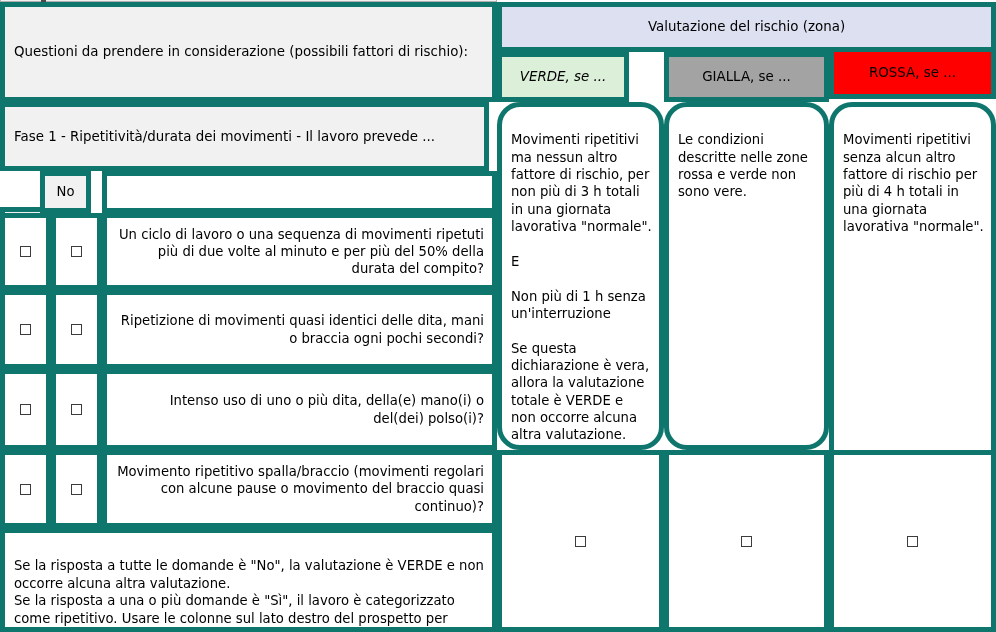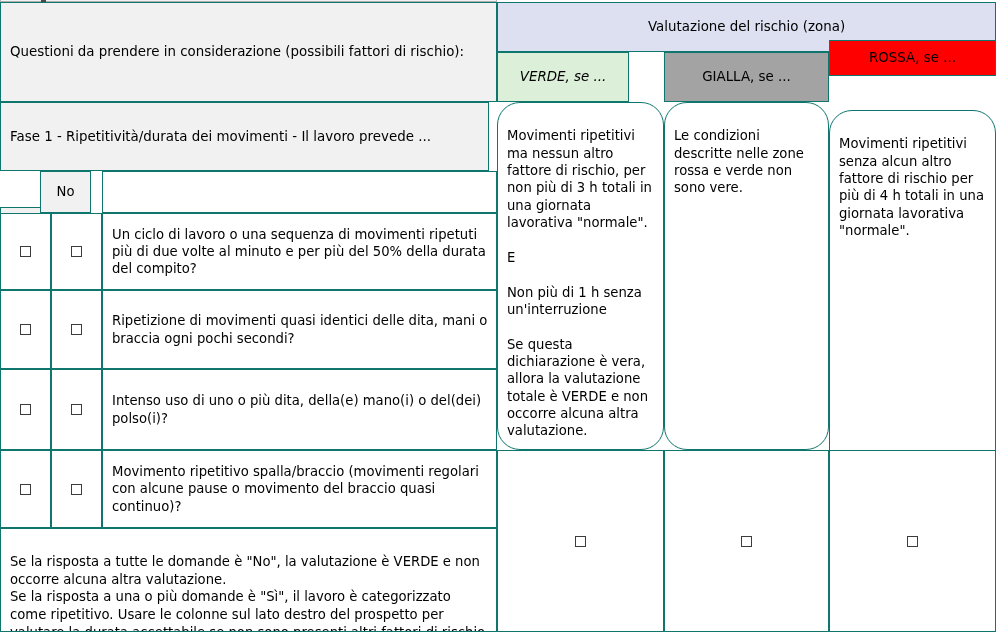--- a/index.html
+++ b/index.html
@@ -18,40 +18,41 @@
     width: 996px;
     height: 632px;
     overflow: hidden;
     background: #ffffff;
   }
 
   
   .cell {
     position: absolute;
     box-sizing: border-box;
-    border: 1px solid #0f766e;
+    border: 5px solid #0f766e;
     background: #ffffff;
     font-size: 13.2px;
     line-height: 1.31;
     overflow: hidden;
   }
 
   .pad {
     padding: 6px 8px 6px 9px;
   }
 
   .gray    { background: #f1f1f1; }
   .lav     { background: #dce0f0; }
   .green   { background: #dcefd8; }
   .yellow  { background: #a3a3a3; }
   .red     { background: #fe0000; }
 
   .vcenter {
     display: flex;
     align-items: center;
+    text-align: right;
   }
   .center {
     display: flex;
     align-items: center;
     justify-content: center;
   }
 
   .hdr-title {
     font-size: 13.4px;
   }
@@ -180,37 +181,37 @@
   <div class="cell lav center" style="left:497px; top:2px; width:499px; height:50px;">
     <span class="hdr-title">Valutazione del rischio (zona)</span>
   </div>
 
   <div class="cell green center" style="left:497px; top:52px; width:132px; height:50px;font-style:italic;">
     <span class="zone-label">VERDE, se ...</span>
   </div>
   <div class="cell yellow center" style="left:664px; top:52px; width:165px; height:50px;">
     <span class="zone-label">GIALLA, se ...</span>
   </div>
-  <div class="cell red center" style="left:829px; top:40px; width:167px; height:36px;">
+  <div class="cell red center" style="left:829px; top:47px; width:167px; height:52px;">
     <span class="zone-label">ROSSA, se ...</span>
   </div>
 
   <div class="cell colcopy" style="left:497px; top:102px; width:167px; height:348px;">
     <span>Movimenti ripetitivi ma nessun altro fattore di rischio, per non più di 3 h totali in una giornata lavorativa "normale".
 
 E
 
 Non più di 1 h senza un'interruzione
 
 Se questa dichiarazione è vera, allora la valutazione totale è VERDE e non occorre alcuna altra valutazione.</span>
   </div>
   <div class="cell colcopy" style="left:664px; top:102px; width:165px; height:348px;">
     <span>Le condizioni descritte nelle zone rossa e verde non sono vere.</span>
   </div>
-  <div class="cell colcopy" style="left:829px; top:110px; width:167px; height:444px;">
+  <div class="cell colcopy" style="left:829px; top:102px; width:167px; height:444px;">
     <span>Movimenti ripetitivi senza alcun altro fattore di rischio per più di 4 h totali in una giornata lavorativa "normale".</span>
   </div>
 
   <div class="cell center" style="left:497px; top:450px; width:167px; height:182px;">
     <span class="chk"></span>
   </div>
   <div class="cell center" style="left:664px; top:450px; width:165px; height:182px;">
     <span class="chk"></span>
   </div>
   <div class="cell center" style="left:829px; top:450px; width:167px; height:182px;">

